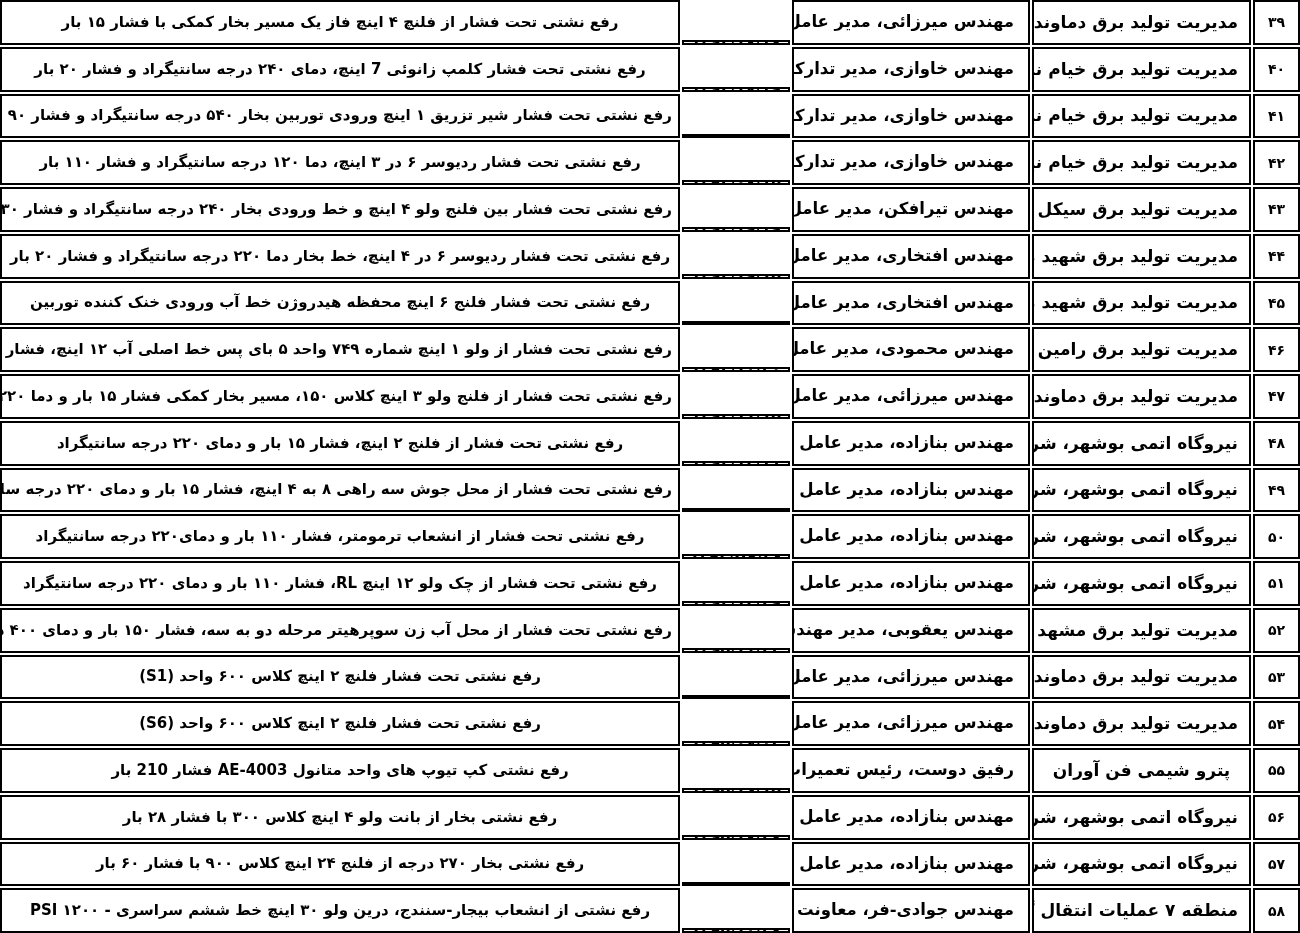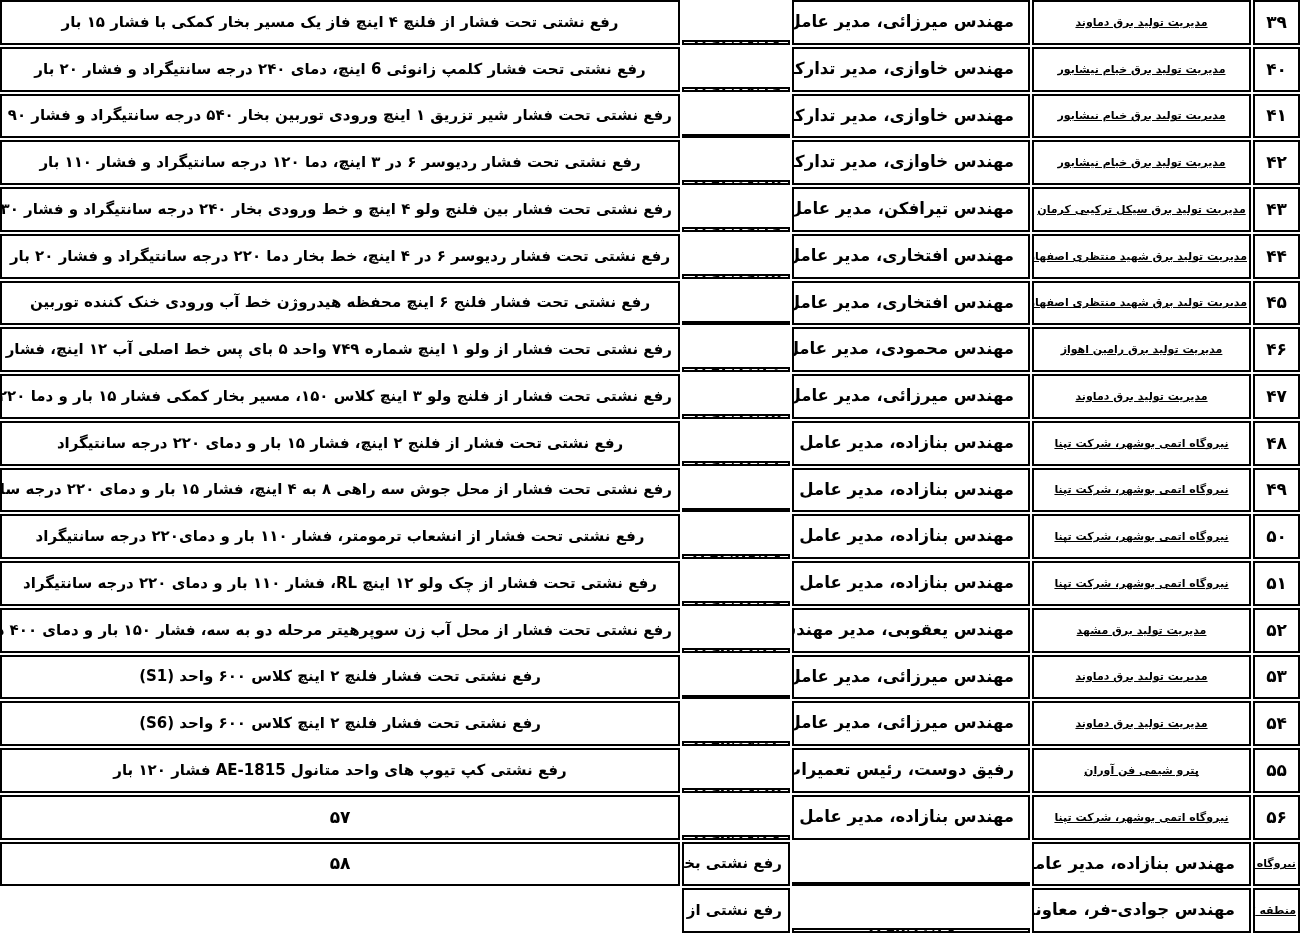--- a/index.html
+++ b/index.html
@@ -42,22 +42,22 @@
     color: #000000;
     font-weight: 700;
     line-height: 1;
   }
   .cell-inner {
     display: block;
     white-space: nowrap;
     text-align: center;
     min-width: 0;
   }
-  .cell.num  { font-size: 17px; }
-  .cell.org  { font-size: 11px; padding: 0 2px; text-decoration: underline; }
+  .cell.num  { font-size: 14px; }
+  .cell.org  { font-size: 17px; padding: 0 11px; }
   .cell.person { font-size: 16.5px; padding: 0 14px; }
   .cell.date { font-size: 16px; letter-spacing: 0.5px; margin-top: 40px; }
   .cell.desc { font-size: 15px; padding: 16px 6px; }
 </style>
 </head>
 <body>
 
 <div class="table-wrap">
   <div class="grid-table" id="grid-table">
       <div class="cell num">
@@ -81,21 +81,21 @@
       <div class="cell org">
         <span class="cell-inner">مدیریت تولید برق خیام نیشابور</span>
       </div>
       <div class="cell person">
         <span class="cell-inner">مهندس خاوازی، مدیر تدارکات</span>
       </div>
       <div class="cell date">
         <span class="cell-inner">۱۳۹۴/۰۸/۰۹</span>
       </div>
       <div class="cell desc">
-        <span class="cell-inner">رفع نشتی تحت فشار کلمپ زانوئی 6 اینچ، دمای ۲۴۰ درجه سانتیگراد و فشار ۲۰ بار</span>
+        <span class="cell-inner">رفع نشتی تحت فشار کلمپ زانوئی 7 اینچ، دمای ۲۴۰ درجه سانتیگراد و فشار ۲۰ بار</span>
       </div>
       <div class="cell num">
         <span class="cell-inner">۴۱</span>
       </div>
       <div class="cell org">
         <span class="cell-inner">مدیریت تولید برق خیام نیشابور</span>
       </div>
       <div class="cell person">
         <span class="cell-inner">مهندس خاوازی، مدیر تدارکات</span>
       </div>
@@ -306,33 +306,36 @@
       <div class="cell org">
         <span class="cell-inner">پترو شیمی فن آوران</span>
       </div>
       <div class="cell person">
         <span class="cell-inner">رفیق دوست، رئیس تعمیرات</span>
       </div>
       <div class="cell date">
         <span class="cell-inner">۱۳۹۵/۰۶/۱۵</span>
       </div>
       <div class="cell desc">
-        <span class="cell-inner">رفع نشتی کپ تیوپ های واحد متانول AE-1815 فشار ۱۲۰ بار</span>
+        <span class="cell-inner">رفع نشتی کپ تیوپ های واحد متانول AE-4003 فشار 210 بار</span>
       </div>
       <div class="cell num">
         <span class="cell-inner">۵۶</span>
       </div>
       <div class="cell org">
         <span class="cell-inner">نیروگاه اتمی بوشهر، شرکت تپنا</span>
       </div>
       <div class="cell person">
         <span class="cell-inner">مهندس بنازاده، مدیر عامل</span>
       </div>
       <div class="cell date">
         <span class="cell-inner">۱۳۹۵/۰۷/۲۷</span>
+      </div>
+      <div class="cell desc">
+        <span class="cell-inner">رفع نشتی بخار از بانت ولو ۴ اینچ کلاس ۳۰۰ با فشار ۲۸ بار</span>
       </div>
       <div class="cell num">
         <span class="cell-inner">۵۷</span>
       </div>
       <div class="cell org">
         <span class="cell-inner">نیروگاه اتمی بوشهر، شرکت تپنا</span>
       </div>
       <div class="cell person">
         <span class="cell-inner">مهندس بنازاده، مدیر عامل</span>
       </div>

